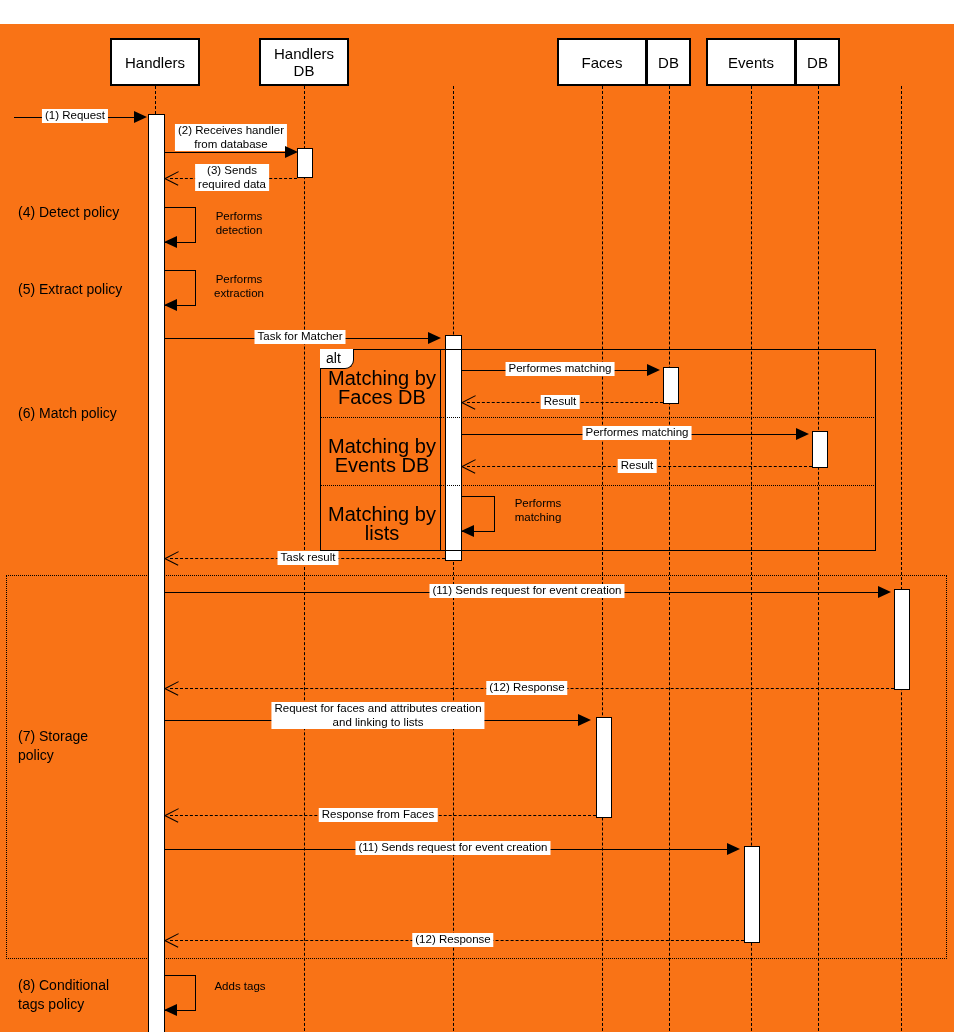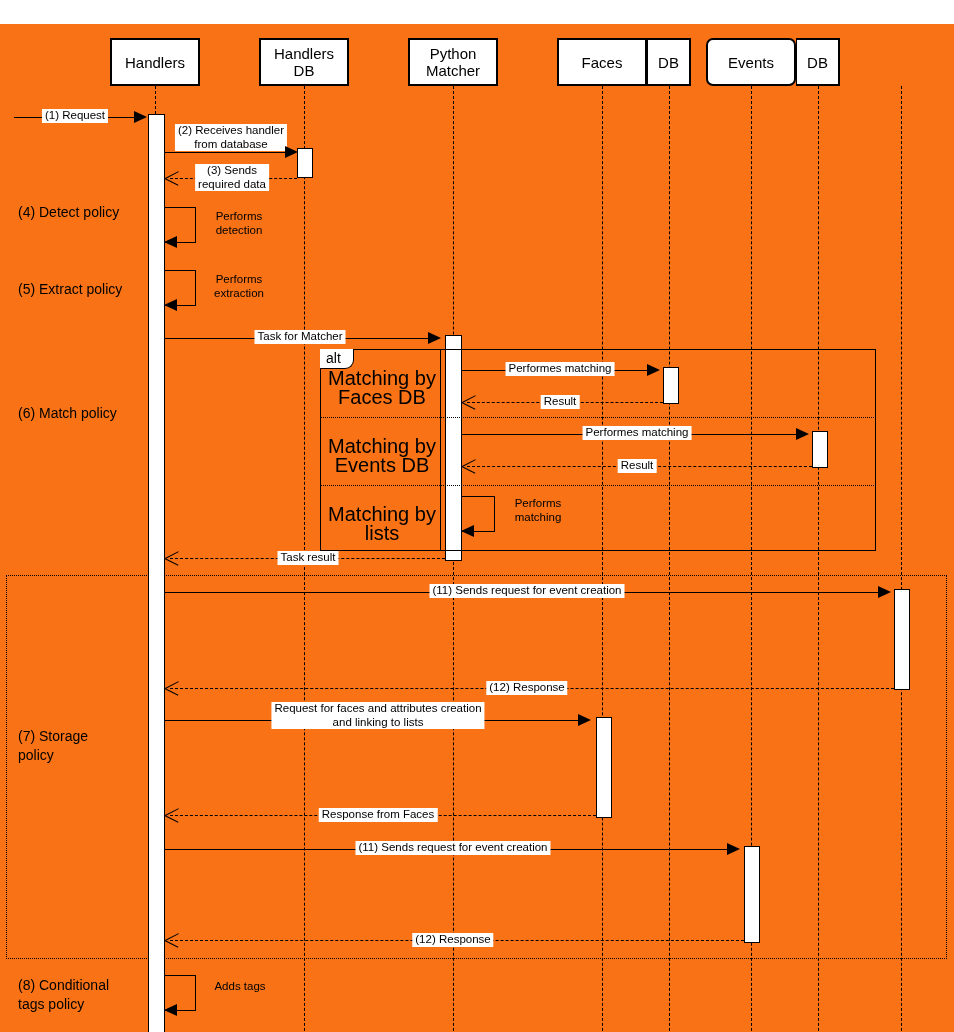--- a/index.html
+++ b/index.html
@@ -165,31 +165,27 @@
   <div class="lifeline" style="left:818px;top:62px;height:970px;"></div>
   <div class="lifeline" style="left:901px;top:62px;height:970px;"></div>
 
   <div class="participant" style="left:110px;top:14px;width:90px;height:48px;">
     <span class="pname">Handlers</span>
   </div>
   <div class="participant" style="left:259px;top:14px;width:90px;height:48px;">
     <span class="pname">Handlers
 DB</span>
   </div>
-  <div class="participant" style="left:408px;top:14px;width:90px;height:48px;">
-    <span class="pname">Python
-Matcher</span>
-  </div>
   <div class="participant" style="left:557px;top:14px;width:90px;height:48px;">
     <span class="pname">Faces</span>
   </div>
   <div class="participant" style="left:647px;top:14px;width:44px;height:48px;border-left-width:1px;">
     <span class="pname">DB</span>
   </div>
-  <div class="participant" style="left:706px;top:14px;width:90px;height:48px;border-radius:7px;">
+  <div class="participant" style="left:706px;top:14px;width:90px;height:48px;">
     <span class="pname">Events</span>
   </div>
   <div class="participant" style="left:796px;top:14px;width:44px;height:48px;border-left-width:1px;">
     <span class="pname">DB</span>
   </div>
 
   <div class="policy-label" style="left:18px;top:179px;">(4) Detect policy</div>
   <div class="policy-label" style="left:18px;top:256px;">(5) Extract policy</div>
   <div class="policy-label" style="left:18px;top:380px;">(6) Match policy</div>
   <div class="policy-label" style="left:18px;top:703px;">(7) Storage

